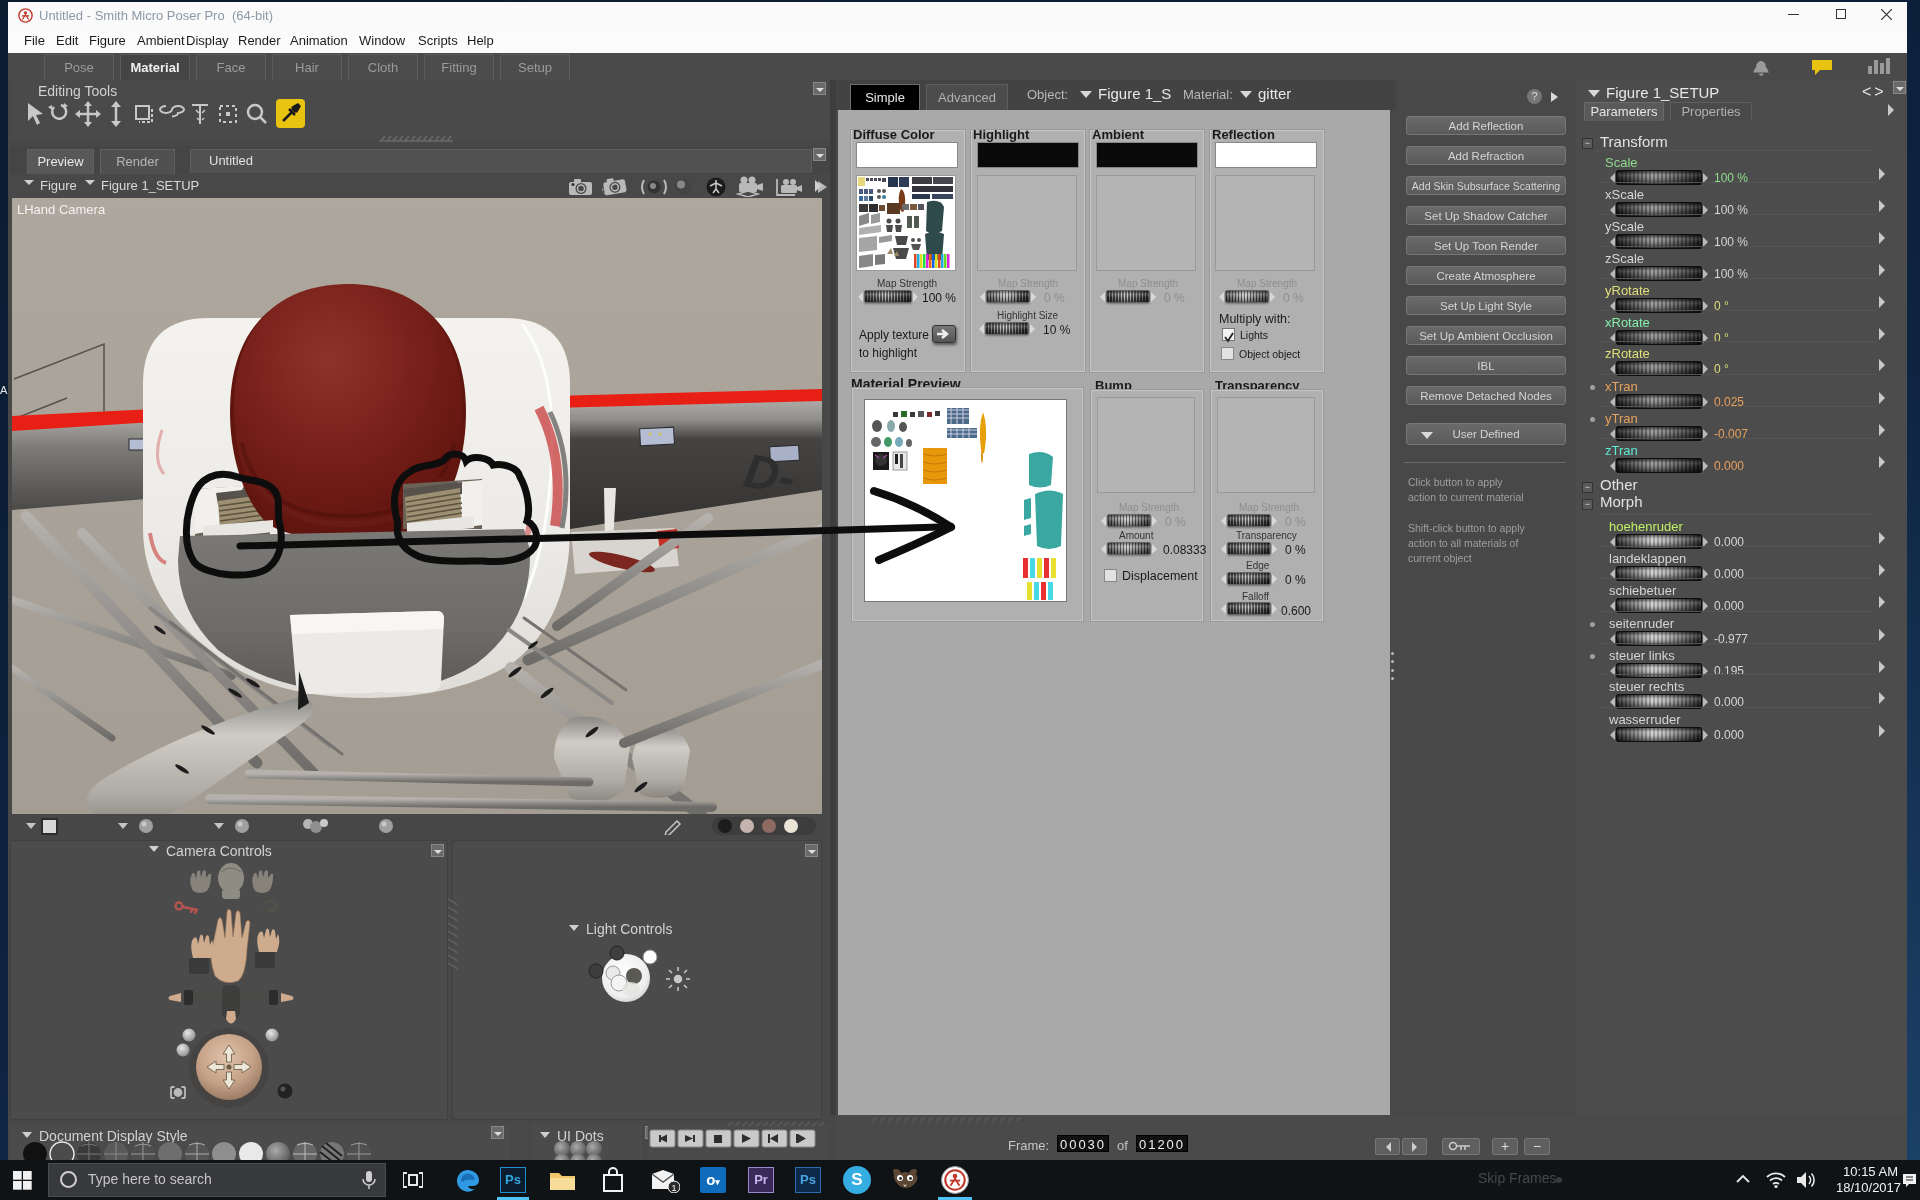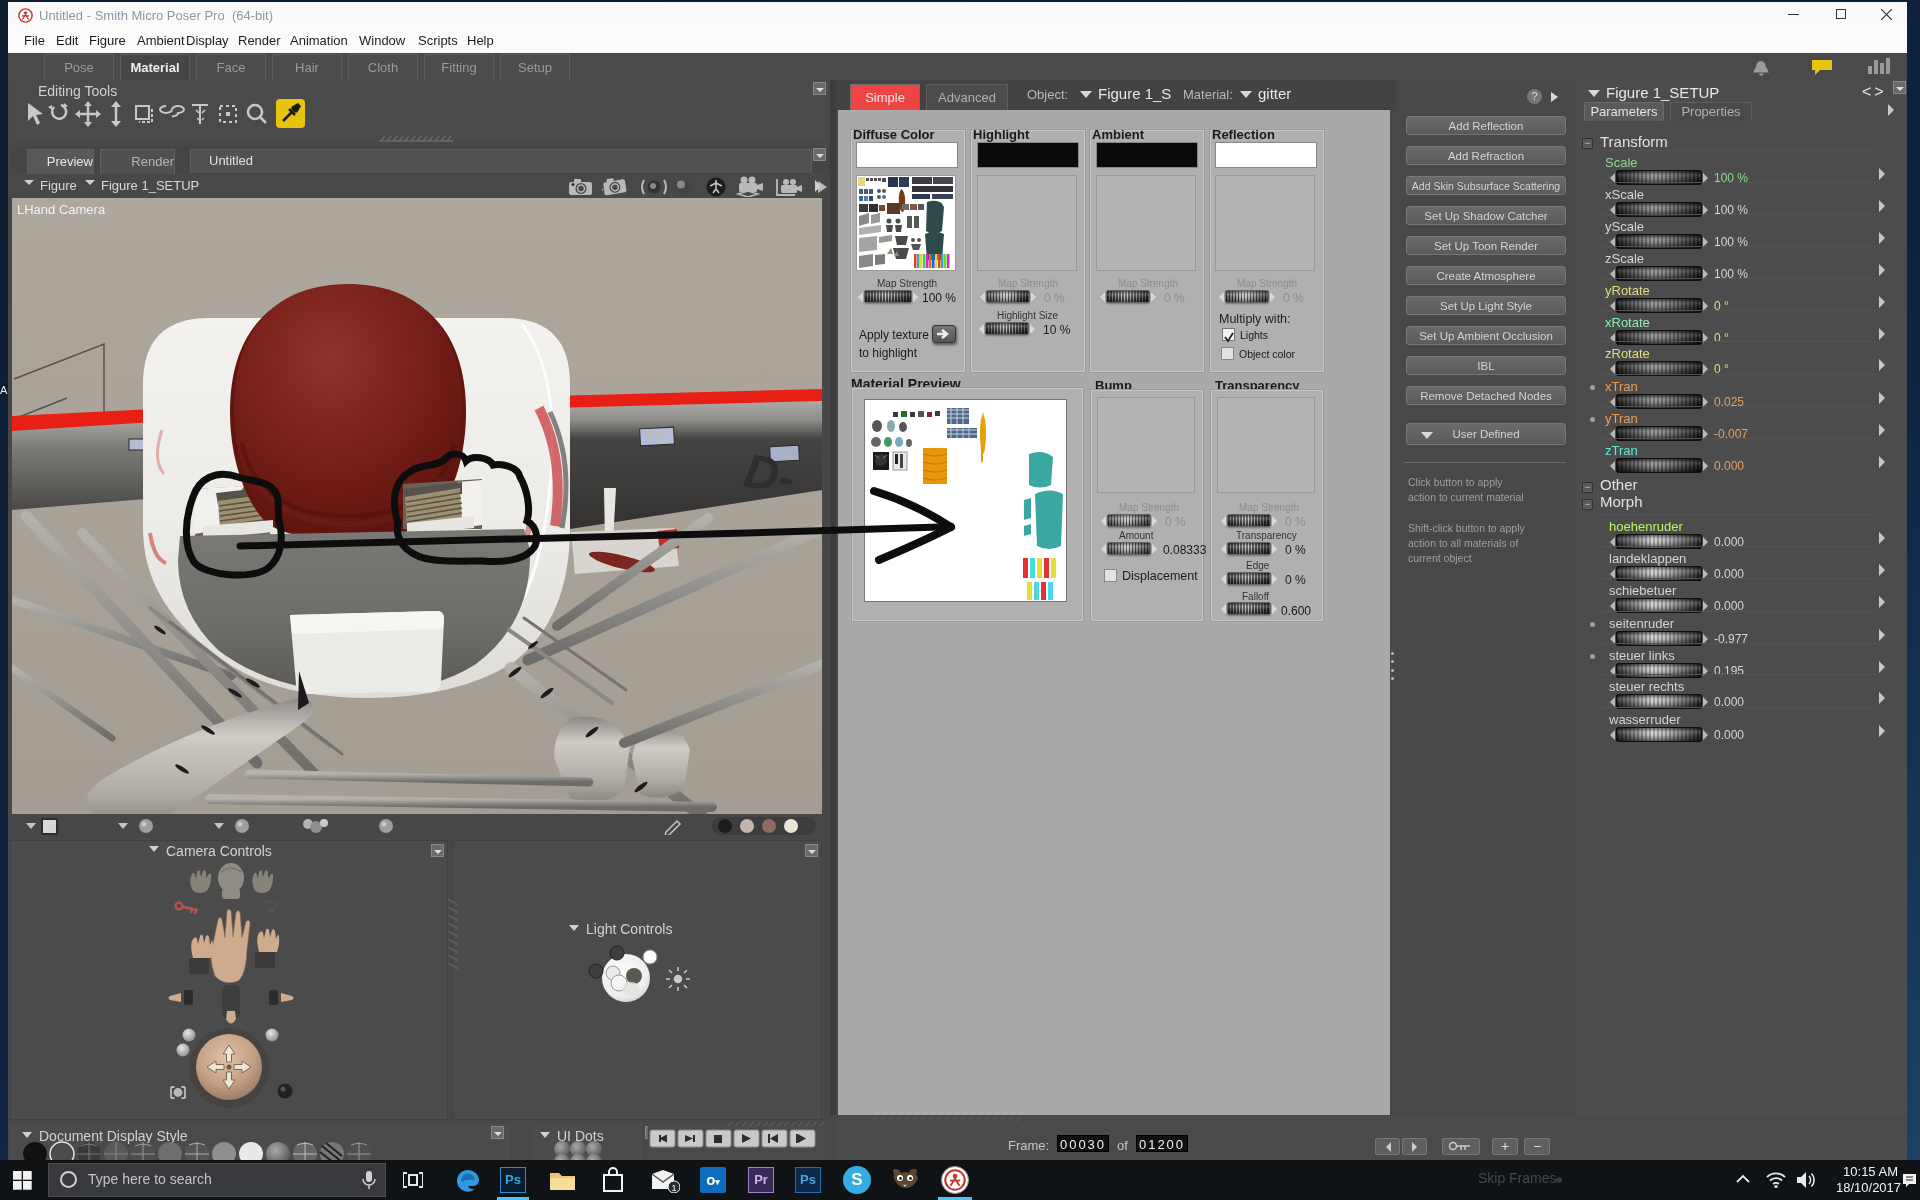--- a/index.html
+++ b/index.html
@@ -13,21 +13,21 @@
 #menubar { position:absolute; left:0; top:26px; width:100%; height:25px; background:#fbfbfb; }
 .menuitem { position:absolute; top:5px; font-size:13px; color:#1c1c1c; }
 #tabbar { position:absolute; left:0; top:51px; width:100%; height:27px; background:#4a4a4a; }
 .rtab { position:absolute; top:1px; height:26px; background:#4c4c4c; border:1px solid #5c5c5c; border-bottom:none; color:#9b9b9b; font-size:13px; text-align:center; line-height:25px; }
 .rtab.active { background:#454545; color:#f0f0f0; }
 #main { position:absolute; left:0; top:78px; width:100%; height:1080px; background:#484848; }
 
 
 #edittools { position:absolute; left:2px; top:0px; width:820px; height:60px; background:#4a4a4a; }
 #prevrow { position:absolute; left:2px; top:66px; width:820px; height:28px; background:#454545; }
-.ptab { position:absolute; top:3px; height:25px; background:#505050; border:1px solid #606060; border-bottom:none; color:#b5b5b5; font-size:13px; text-align:right; line-height:24px; }
+.ptab { position:absolute; top:3px; height:25px; background:#505050; border:1px solid #606060; border-bottom:none; color:#b5b5b5; font-size:13px; text-align:center; line-height:24px; }
 #figrow { position:absolute; left:2px; top:94px; width:820px; height:24px; background:#484848; color:#d8d8d8; font-size:13px; }
 #viewport { position:absolute; left:4px; top:118px; width:810px; height:616px; background:#aaa399; overflow:hidden; }
 #vpbar { position:absolute; left:4px; top:734px; width:810px; height:24px; background:#474747; }
 #camctl { position:absolute; left:2px; top:760px; width:438px; height:280px; background:#4b4b4b; border:1px solid #404040; }
 #lightctl { position:absolute; left:444px; top:760px; width:370px; height:280px; background:#4b4b4b; border:1px solid #404040; }
 #docstyle { position:absolute; left:2px; top:1044px; width:500px; height:38px; background:#4b4b4b; }
 #uidots { position:absolute; left:524px; top:1044px; width:110px; height:38px; background:#4b4b4b; }
 #transport { position:absolute; left:640px; top:1044px; width:182px; height:38px; background:#4a4a4a; }
 
 
@@ -590,21 +590,21 @@
           <path d="M37 11 l8 3.5 -8 3.5 Z M45 11 h2 v7 h-2 Z"></path>
           <rect x="66" y="11" width="8" height="8"></rect>
           <path d="M94 10 l9 4.5 -9 4.5 Z"></path>
           <path d="M130 10 l-8 4.5 8 4.5 Z M122 10 h-2 v9 h2 Z"></path>
           <path d="M150 10 l8 4.5 -8 4.5 Z M150 10 h-2 v9 h2 Z"></path>
         </g>
       </svg>
     </div>
     <div class="abs" style="left:822px;top:0;width:6px;height:1035px;background:#3d3d3d"></div>
     <div id="mheader">
-      <div class="abs" style="left:14px;top:4px;width:70px;height:26px;background:#ef4444;border:1px solid #6e6e6e;border-bottom:none;color:#e8e8e8;font-size:13px;text-align:center;line-height:25px">Simple</div>
+      <div class="abs" style="left:14px;top:4px;width:70px;height:26px;background:#000000;border:1px solid #6e6e6e;border-bottom:none;color:#e8e8e8;font-size:13px;text-align:center;line-height:25px">Simple</div>
       <div class="abs" style="left:90px;top:4px;width:82px;height:26px;background:#4c4c4c;border:1px solid #5e5e5e;border-bottom:none;color:#b0b0b0;font-size:13px;text-align:center;line-height:25px">Advanced</div>
       <div class="abs" style="left:191px;top:7px;font-size:13px;color:#b8b8b8">Object:</div>
       <div class="abs" style="left:244px;top:11px;width:0;height:0;border:6px solid transparent;border-top-color:#d8d8d8;border-top-width:7px"></div>
       <div class="abs" style="left:262px;top:5px;font-size:15px;color:#e8e8e8">Figure 1_S</div>
       <div class="abs" style="left:347px;top:7px;font-size:13px;color:#b8b8b8">Material:</div>
       <div class="abs" style="left:404px;top:11px;width:0;height:0;border:6px solid transparent;border-top-color:#d8d8d8;border-top-width:7px"></div>
       <div class="abs" style="left:422px;top:5px;font-size:15px;color:#e8e8e8">gitter</div>
     </div>
     <div id="mpanel">
 
@@ -741,21 +741,21 @@
           </svg>
       </div>
       <div class="abs" style="left:381px;top:202px;font-size:12.5px;color:#1a1a1a">Multiply with:</div>
       <div class="abs" style="left:384px;top:218px;width:13px;height:13px;background:#f2f2f2;border:1px solid #777">
         <svg width="12" height="12">
             <path d="M2 6 l3 4 5 -8" stroke="#222" stroke-width="1.8" fill="none"></path>
           </svg>
       </div>
       <div class="abs" style="left:402px;top:219px;font-size:10.5px;color:#1a1a1a">Lights</div>
       <div class="abs" style="left:383px;top:237px;width:13px;height:13px;background:#e2e2e2;border:1px solid #888"></div>
-      <div class="abs" style="left:401px;top:238px;font-size:10.5px;color:#1a1a1a">Object color</div>
+      <div class="abs" style="left:401px;top:238px;font-size:10.5px;color:#1a1a1a">Object object</div>
 
       <div class="mlabel" style="left:13px;top:266px;font-size:14px">Material Preview</div>
       <div class="mcol" style="left:14px;top:278px;width:231px;height:233px"></div>
       <div class="abs" style="left:26px;top:289px;width:203px;height:203px;background:#fff;border:1px solid #777">
         <svg width="201" height="201" viewBox="0 0 201 201">
           <g fill="#3a3a3a">
             <rect x="28" y="12" width="5" height="5"></rect>
               <rect x="36" y="11" width="6" height="6" fill="#2a6a2a"></rect>
               <rect x="45" y="12" width="5" height="5"></rect>
               <rect x="53" y="11" width="6" height="6" fill="#555"></rect>

